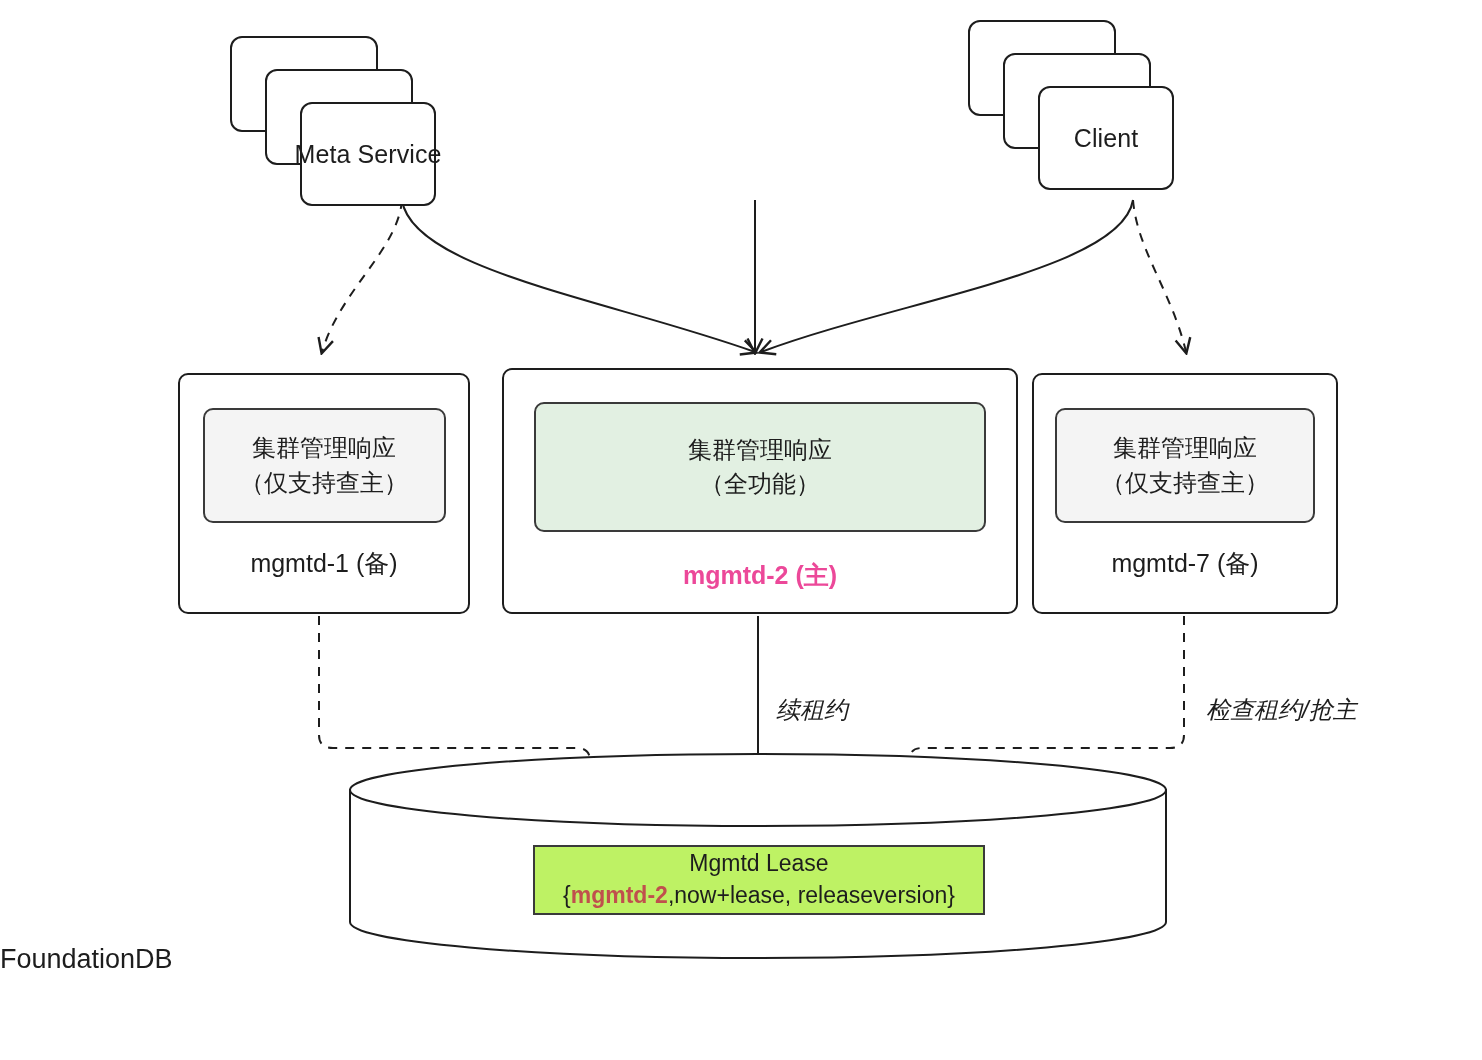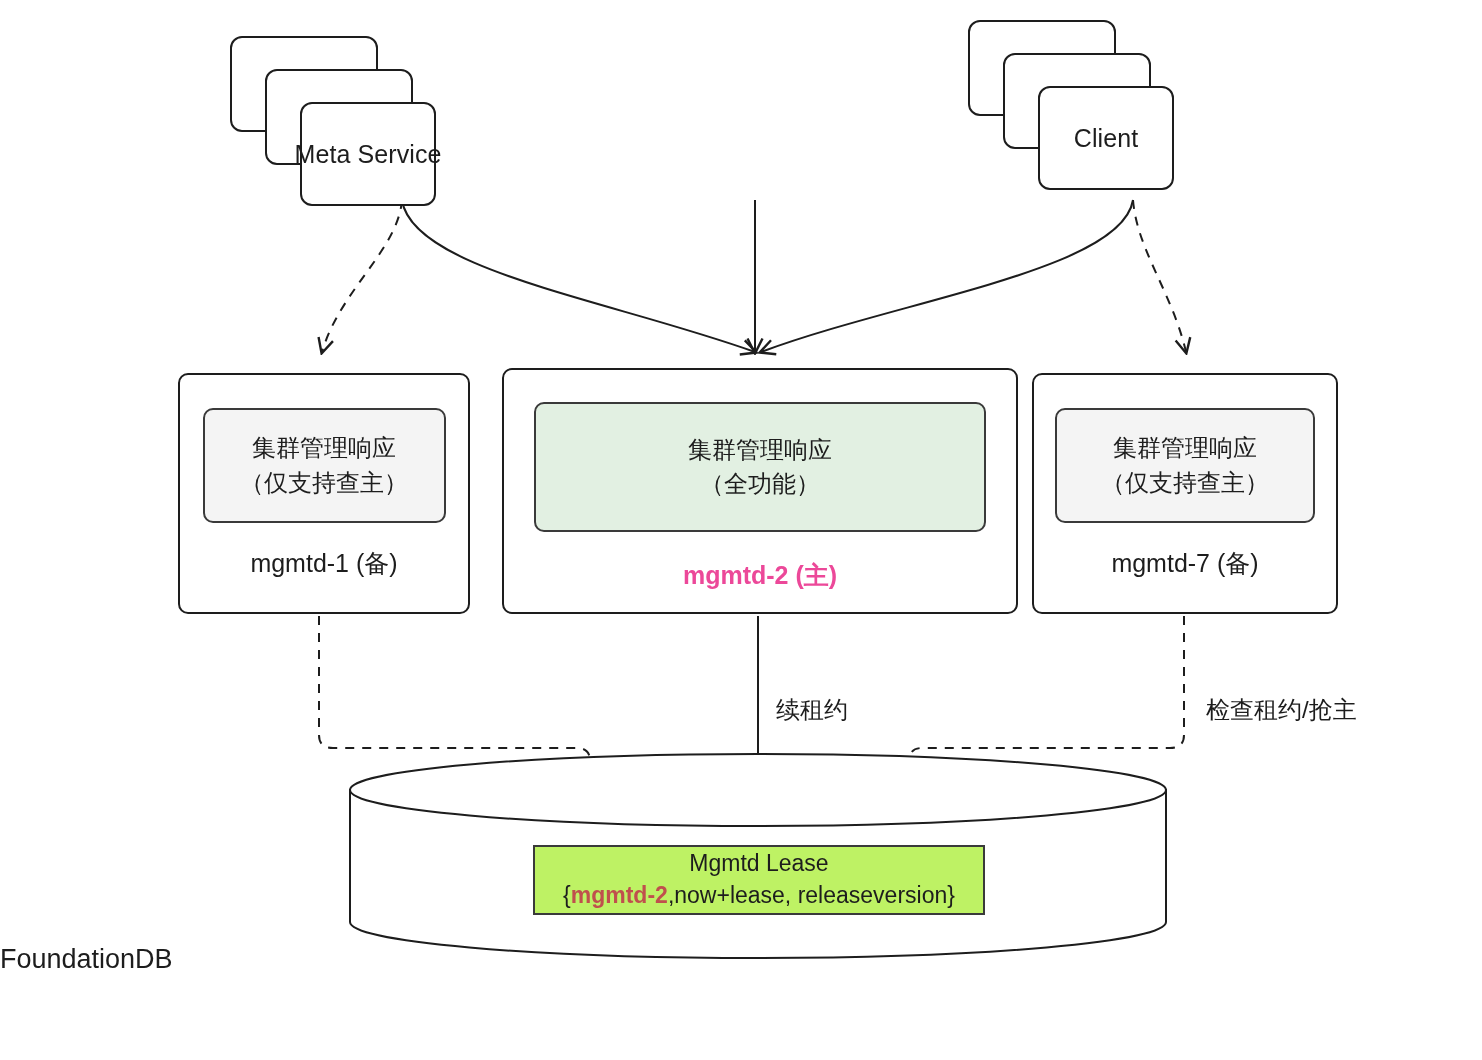--- a/index.html
+++ b/index.html
@@ -96,20 +96,21 @@
   #node-left .node-label  { margin-top: 24px; }
   #node-mid .node-label   { margin-top: 27px; }
   #node-right .node-label { margin-top: 24px; }
 
   
   .edge-label {
     position: absolute;
     font-size: 24px;
     color: #1d1d1d;
     white-space: nowrap;
+    font-style: italic;
   }
   #label-renew { left: 776px;  top: 694px; }
   #label-check { left: 1206px; top: 694px; }
   #lease-box {
     position: absolute;
     left: 533px;
     top: 845px;
     width: 452px;
     height: 70px;
     background: #bef264;

